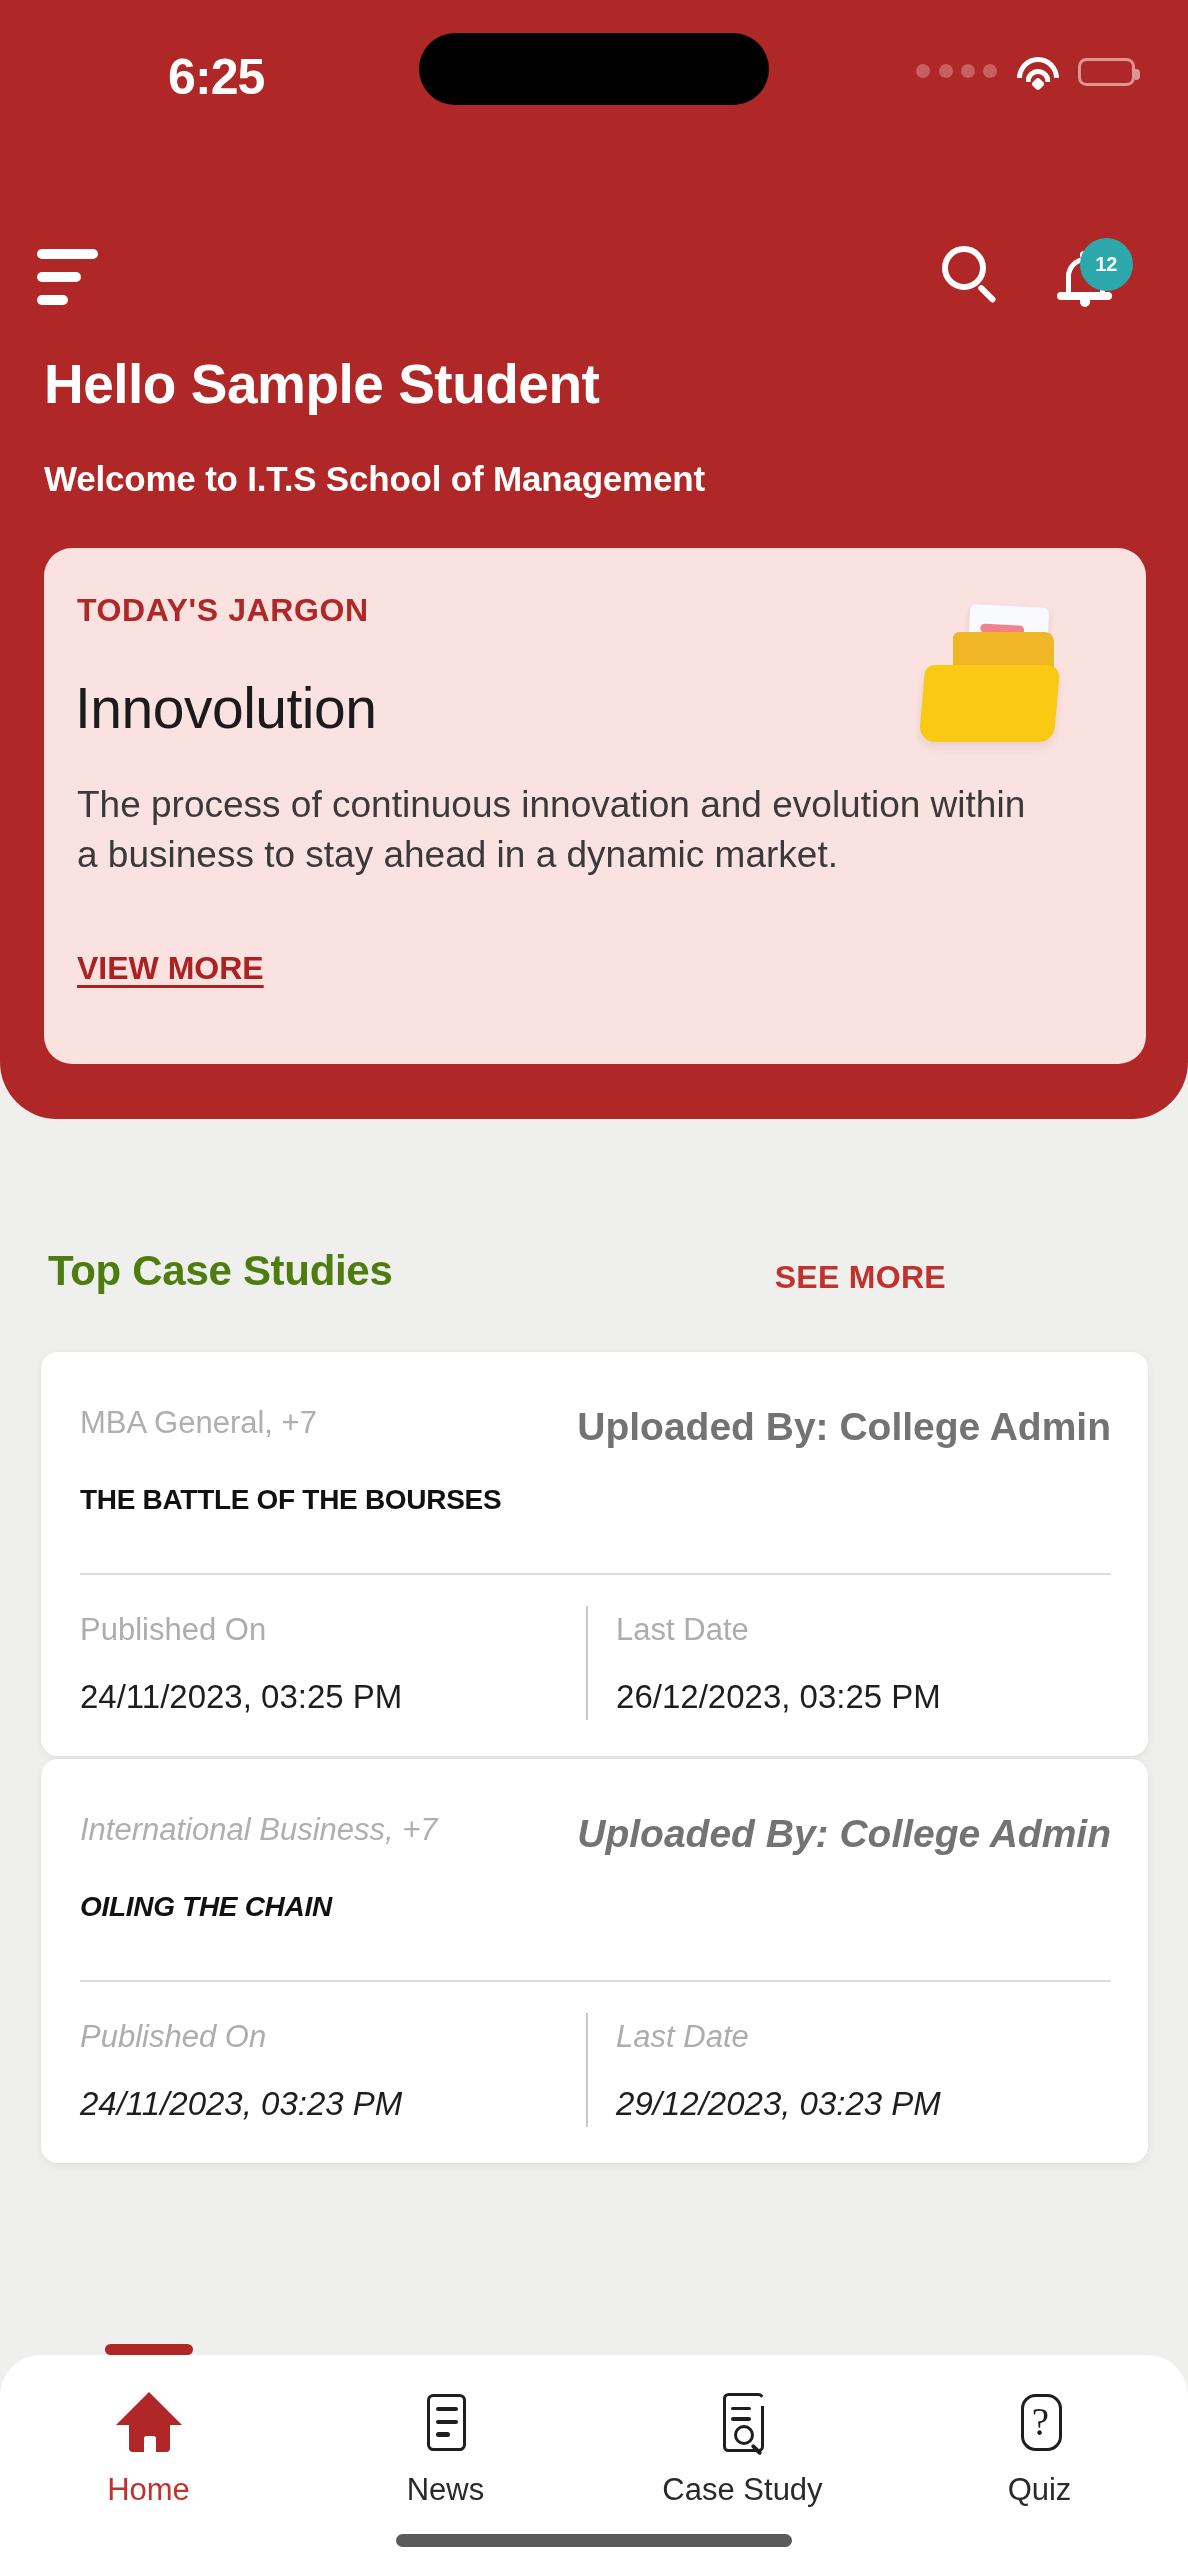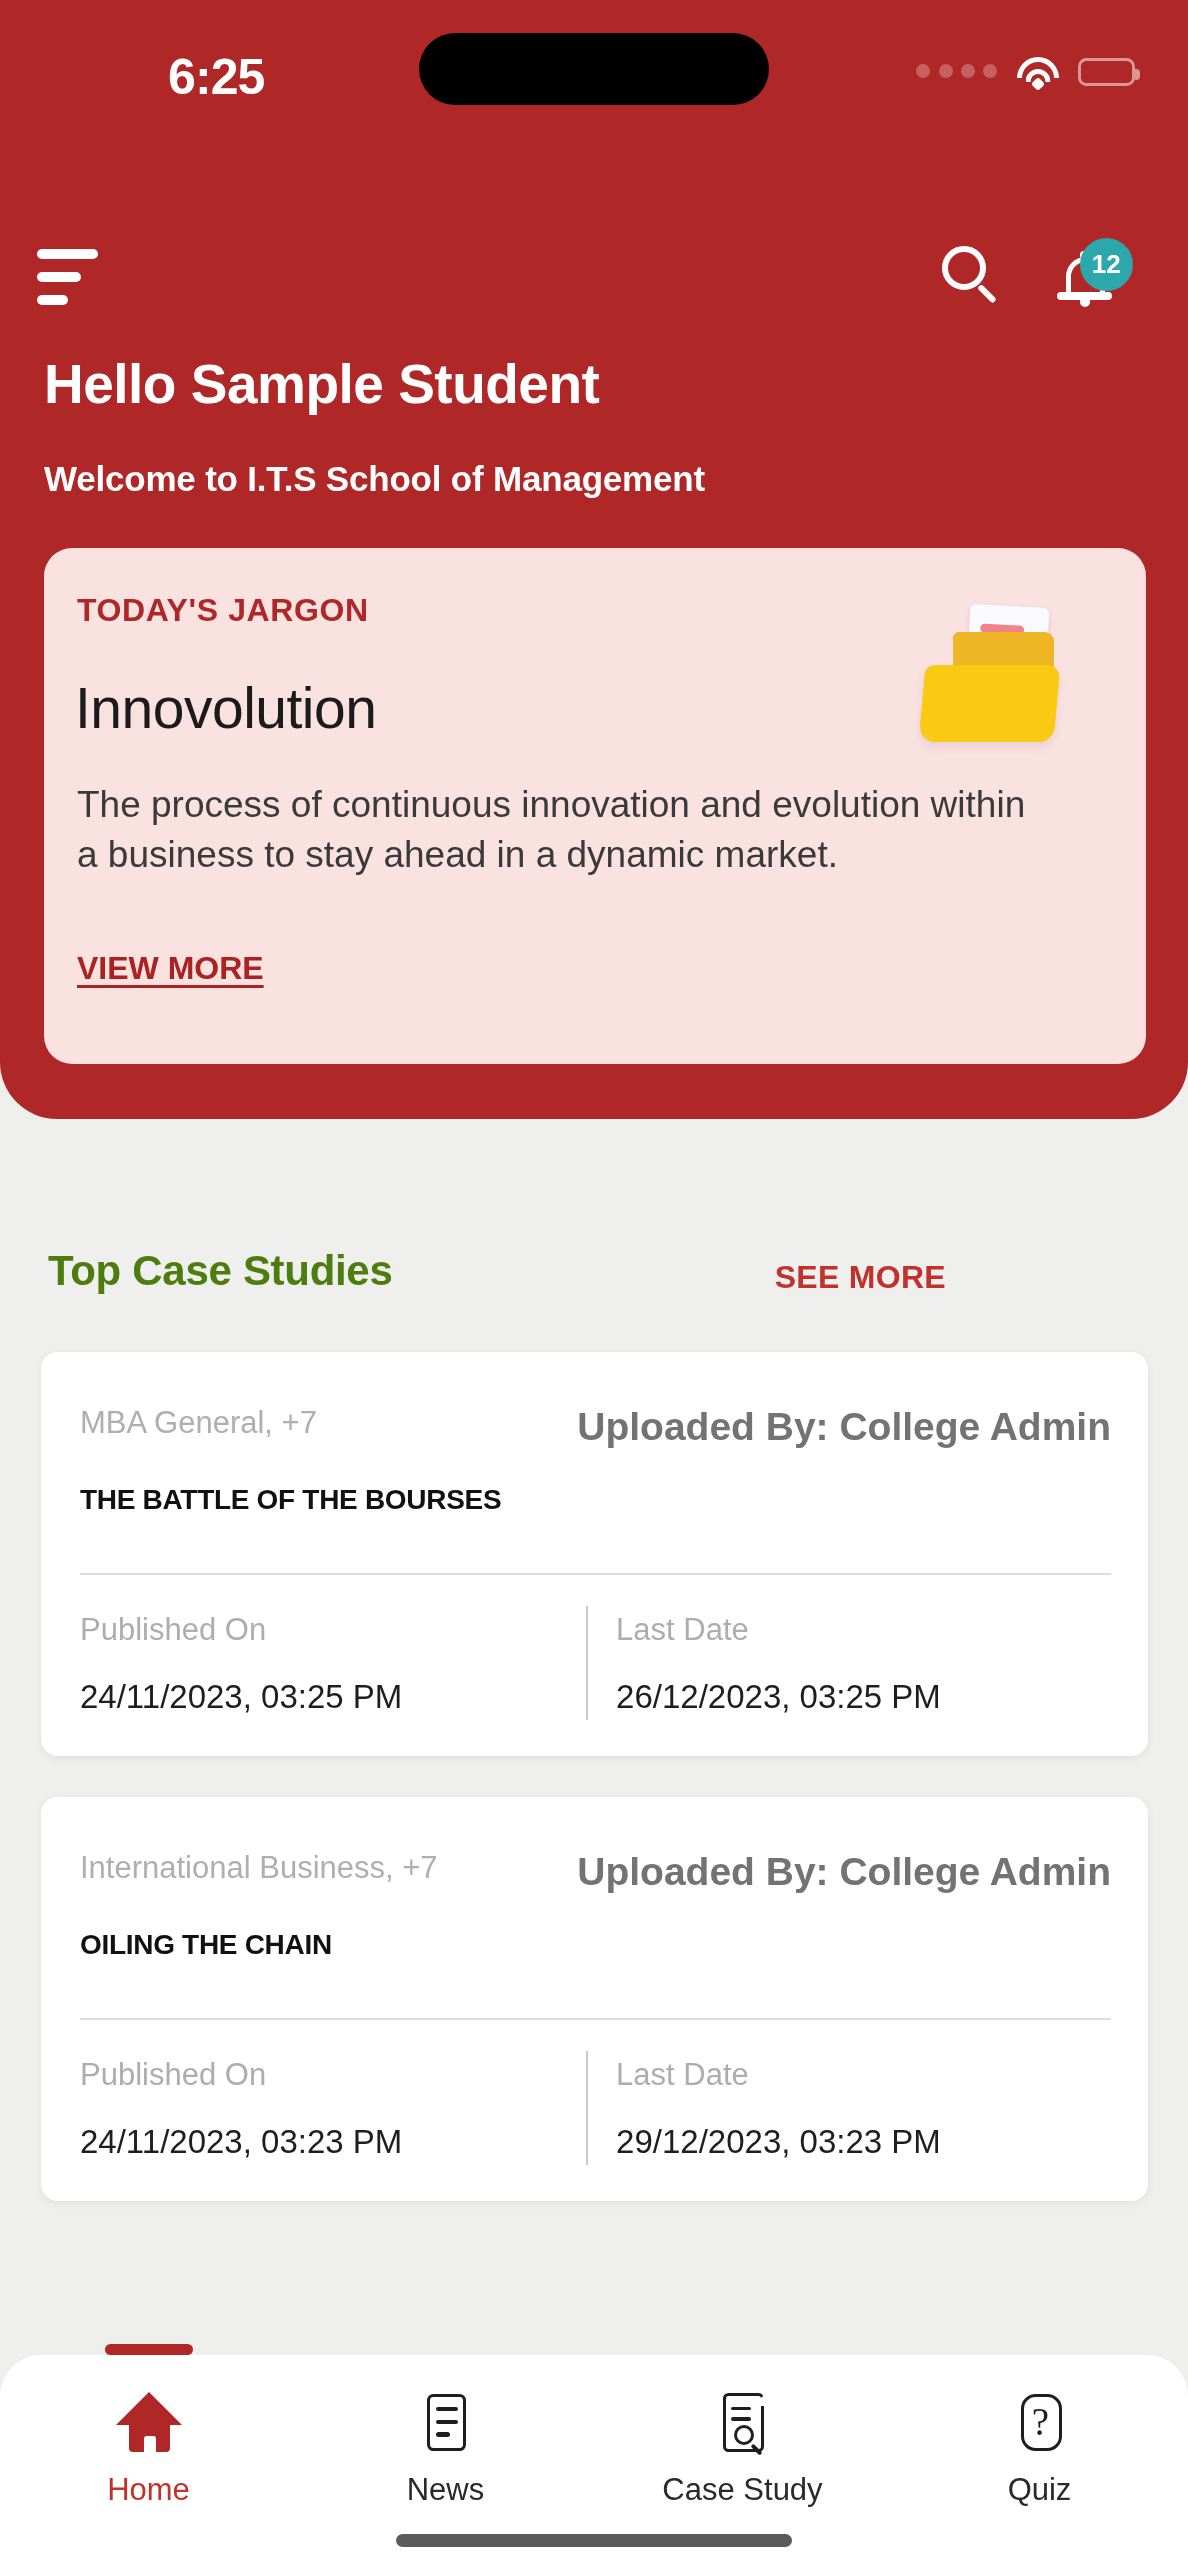--- a/index.html
+++ b/index.html
@@ -56,21 +56,21 @@
                      transform:rotate(45deg); transform-origin:left center; }
   .bell-btn{ position:absolute; right:57px; top:44px; width:81px; height:81px; cursor:pointer; }
   .bell{ position:absolute; left:7.4px; top:9.2px; width:57px; height:57px; }
   .bell .dome{ position:absolute; left:8.3px; top:5.5px; width:39px; height:39px; border:5.5px solid #fff;
                border-radius:20px 20px 0 0; border-bottom:none; }
   .bell .body{ position:absolute; left:8.3px; top:28px; width:39px; height:16.6px; border-left:5.5px solid #fff; border-right:5.5px solid #fff; }
   .bell .base{ position:absolute; left:0px; top:41px; width:55px; height:7.4px; background:#fff; border-radius:4.6px; }
   .bell .knob{ position:absolute; left:23px; top:0px; width:9.2px; height:8.3px; background:#fff; border-radius:3.7px; }
   .bell .clap{ position:absolute; left:23px; top:48px; width:10px; height:8.3px; background:#fff; border-radius:0 0 5.5px 5.5px; }
   .badge{ position:absolute; right:-1.8px; top:-3.7px; min-width:53px; height:53px; border-radius:27px;
-          background:#2CA8AD; color:#fff; font-size:26px; font-weight:600;
+          background:#2CA8AD; color:#fff; font-size:20px; font-weight:600;
           display:flex; align-items:center; justify-content:center; }
 
   
   .greet-title{ position:absolute; left:44px; top:352px; color:#fff; font-size:55px; font-weight:700; letter-spacing:-0.5px; }
   .greet-sub{ position:absolute; left:44px; top:459px; color:#fff; font-size:35px; font-weight:600; letter-spacing:-0.2px; }
 
   
   .jargon-card{
     position:absolute; left:44px; top:548px; width:1102px; height:516px;
     background:#FAE2E1; border-radius:28px; overflow:hidden;
@@ -103,21 +103,21 @@
   
   .sec-title{ position:absolute; left:48px; top:1247px; color:#4d7c0f; font-size:42px; font-weight:700; letter-spacing:-0.3px; }
   .sec-more{ position:absolute; right:50px; top:1259px; color:#C0322B; font-size:32px; font-weight:700; letter-spacing:0.3px; cursor:pointer; }
 
   
   .cs-card{
     position:absolute; left:41px; width:1107px; height:404px;
     background:#FFFFFF; border-radius:17px; box-shadow:0 2.8px 9.2px rgba(0,0,0,0.06);
   }
   .cs-card.c1{ top:1352px; }
-  .cs-card.c2{ top:1797px; }
+  .cs-card.c2{ top:1759px;font-style:italic; }
   .cs-tags{ position:absolute; left:39px; top:53px; color:#AFAFAF; font-size:31px; font-weight:400; }
   .cs-upl{ position:absolute; right:37px; top:53px; color:#737373; font-size:39px; font-weight:600; }
   .cs-title{ position:absolute; left:39px; top:132px; color:#111111; font-size:28px; font-weight:700; letter-spacing:-0.3px; }
   .cs-rule{ position:absolute; left:39px; right:37px; top:221px; height:1.8px; background:#DCDCDC; }
   .cs-dates{ position:absolute; left:39px; right:37px; top:260px; height:120px; }
   .cs-col{ position:absolute; top:0; width:48%; }
   .cs-col.left{ left:0; }
   .cs-col.right{ left:52%; }
   .cs-dlabel{ color:#ADADAD; font-size:31px; font-weight:400; }
   .cs-dval{ margin-top:29.5px; color:#1E1E1E; font-size:33px; font-weight:400; }

